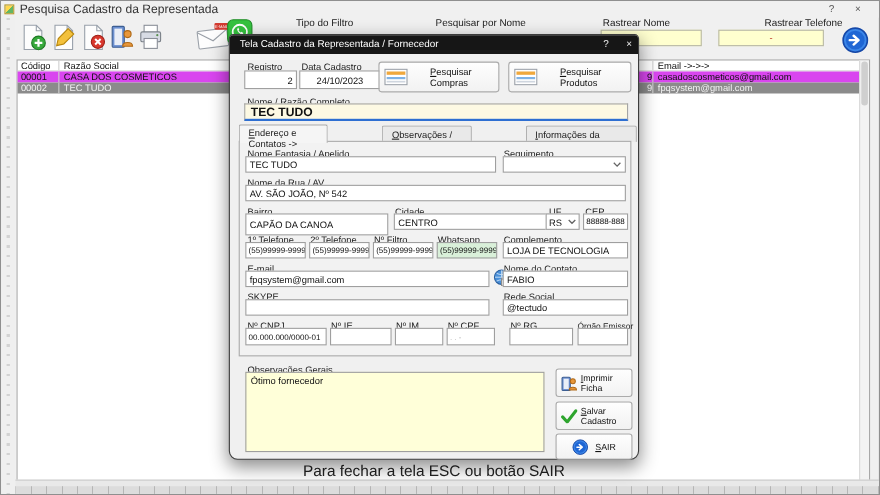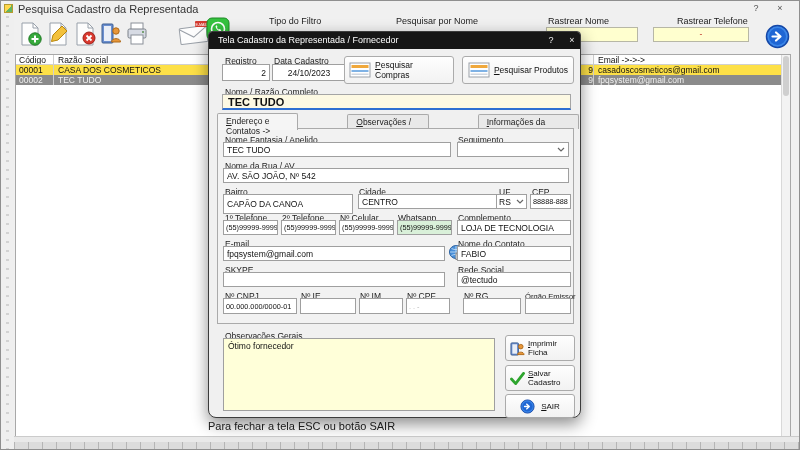--- a/index.html
+++ b/index.html
@@ -28,28 +28,28 @@
 
   
   .grid { position:absolute; left:14px; top:53px; width:776px; height:384px; background:#fff;
           border:1px solid #a8a8a8; font-size:8.5px; }
   .grow { display:flex; height:10px; line-height:10px; white-space:nowrap; overflow:hidden; }
   .ghead { color:#111; border-bottom:1px solid #d0d0d0; }
   .c-cod { width:38px; padding-left:3px; border-right:1px solid #cfcfcf; }
   .c-raz { flex:1; padding-left:4px; }
   .c-tail { width:9px; text-align:right; }
   .c-em { width:197px; border-left:1px solid #cfcfcf; padding-left:4px; }
-  .row-y { background:#fde047; color:#111;align-items:center; }
+  .row-y { background:#d946ef; color:#111;align-items:center; }
   .row-sel { background:#8b8b8b; color:#f2f2f2; }
   .vscroll { position:absolute; right:0; top:0; width:9px; height:100%; background:#f3f3f3;
              border-left:1px solid #d9d9d9; }
   .vthumb { position:absolute; top:1px; left:1px; width:6px; height:40px; background:#cfcfcf; border-radius:3px; }
 
-  .status-hint { position:absolute; left:207px; top:419px; width:373px; text-align:left;
-                 font-size:11px; color:#222; }
+  .status-hint { position:absolute; left:207px; top:419px; width:373px; text-align:center;
+                 font-size:14px; color:#222; }
   .bottom-bar { position:absolute; left:0; bottom:0; width:100%; height:13px; background:#e9e9e9;
                 border-top:1px solid #cbcbcb; }
   .bottom-ticks { position:absolute; bottom:0; left:0; width:100%; height:7px; background:#dcdcdc;
                   background-image:repeating-linear-gradient(90deg,transparent 0 13px,#b5b5b5 13px 14px); }
 
   
   .dialog { position:absolute; left:207px; top:30px; width:373px; height:387px; background:#f0f0f0;
             border:1px solid #3c3c3c; border-radius:4px 4px 8px 8px;
             box-shadow:0 6px 16px rgba(0,0,0,.45); }
   .dlg-title { position:absolute; left:0; top:0; width:100%; height:17px; background:#161616;
@@ -61,21 +61,21 @@
   .lbl { position:absolute; font-size:8.5px; color:#222; white-space:nowrap; }
   .fld { position:absolute; background:#fff; border:1px solid #9f9f9f; font-size:8.5px;
          color:#111; padding:0 3px; display:flex; align-items:center; overflow:hidden; white-space:nowrap; }
   .fld.small { font-size:7.3px; padding:0 2px; }
   .combo { justify-content:space-between; }
   .combo svg { width:8px; height:6px; flex:0 0 auto; }
   .green-f { background:#d9f0d9; }
   .note { background:#ffffd9; }
   .mask { color:#b5b5b5; }
 
-  .btn { position:absolute; display:flex; align-items:center; gap:4px; background:linear-gradient(#fefefe,#f2f2f2);
+  .btn { position:absolute; display:flex; align-items:center; gap:20px; background:linear-gradient(#fefefe,#f2f2f2);
          border:1px solid #ababab; border-radius:3px; font-size:8.5px; color:#111; padding:0 4px;
          justify-content:center; cursor:default; }
   .btn svg { flex:0 0 auto; }
   u { text-decoration:underline; text-underline-offset:1px; }
 
   .tabs { position:absolute; left:8px; top:81px; height:16px; display:flex; font-size:8.5px;gap:48px; }
   .tab { padding:2px 8px 0; border:1px solid #aaa; border-bottom:none; margin-right:1px;
          background:#e9e9e9; color:#222; border-radius:2px 2px 0 0; height:15px; margin-top:1px; }
   .tab.active { background:#f5f5f5; height:17px; margin-top:0; position:relative; z-index:2; }
   .tabpanel { position:absolute; left:8px; top:96px; width:357px; height:196px; border:1px solid #aaa;
@@ -149,21 +149,21 @@
     <svg viewBox="0 0 24 24">
         <rect x="1" y="1" width="22" height="22" rx="5" fill="#35c23f" stroke="#1f8c27"></rect>
         <circle cx="12" cy="12" r="6.5" fill="none" stroke="#fff" stroke-width="1.6"></circle>
         <path d="M9.5 9.5c.5 2.5 2.5 4.5 5 5l.8-1.6-1.8-1-.8.6c-.8-.5-1.3-1-1.8-1.8l.6-.8-1-1.8z" fill="#fff"></path>
       </svg>
   </div>
 
   <div class="flt-lbl" style="left:268px;">Tipo do Filtro</div>
   <div class="flt-lbl" style="left:395px;">Pesquisar por Nome</div>
   <div class="flt-lbl" style="left:547px;">Rastrear Nome</div>
-  <div class="flt-lbl" style="left:658px;padding-left:18px;">Rastrear Telefone</div>
+  <div class="flt-lbl" style="left:676px;padding-left:18px;">Rastrear Telefone</div>
   <div class="yfield" style="left:545px; top:26px; width:92px;"></div>
   <div class="yfield" style="left:652px; top:26px; width:96px; text-align:center; color:#c0392b;">-</div>
   <div class="tool" style="left:764px; top:23px; width:25px; height:25px;">
     <svg viewBox="0 0 25 25">
         <circle cx="12.5" cy="12.5" r="11" fill="#3b86e8" stroke="#1548a8" stroke-width="1.5"></circle>
         <circle cx="12.5" cy="12.5" r="8.5" fill="#1f66d4"></circle>
         <path d="M7.5 12.5h7M11 8.5l4.5 4-4.5 4" fill="none" stroke="#fff" stroke-width="2.2" stroke-linecap="round" stroke-linejoin="round"></path>
       </svg>
   </div>
 
@@ -260,21 +260,21 @@
       <span>RS</span>
       <svg viewBox="0 0 8 6">
           <path d="M1 1l3 3 3-3" fill="none" stroke="#666" stroke-width="1.2"></path>
         </svg>
     </div>
     <div class="lbl" style="left:323px; top:155px;">CEP</div>
     <div class="fld small" style="left:321px; top:162px; width:41px; height:15px;">88888-888</div>
 
     <div class="lbl" style="left:16px; top:181px;">1º Telefone</div>
     <div class="lbl" style="left:73px; top:181px;">2º Telefone</div>
-    <div class="lbl" style="left:131px; top:181px;">Nº Celular</div>
+    <div class="lbl" style="left:131px; top:181px;">Nº Filtro</div>
     <div class="lbl" style="left:189px; top:181px;">Whatsapp</div>
     <div class="lbl" style="left:249px; top:181px;">Complemento</div>
     <div class="fld small" style="left:14px; top:188px; width:55px; height:15px;">(55)99999-9999</div>
     <div class="fld small" style="left:72px; top:188px; width:55px; height:15px;">(55)99999-9999</div>
     <div class="fld small" style="left:130px; top:188px; width:55px; height:15px;">(55)99999-9999</div>
     <div class="fld small green-f" style="left:188px; top:188px; width:55px; height:15px;">(55)99999-9999</div>
     <div class="fld" style="left:248px; top:188px; width:114px; height:15px;">LOJA DE TECNOLOGIA</div>
 
     <div class="lbl" style="left:16px; top:207px;">E-mail</div>
     <div class="fld" style="left:14px; top:214px; width:222px; height:15px;">fpqsystem@gmail.com</div>

